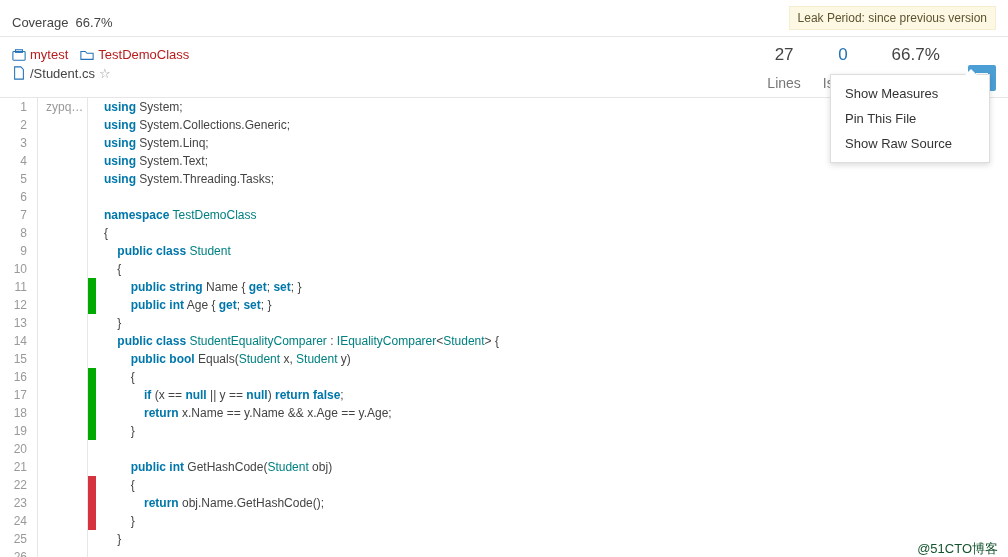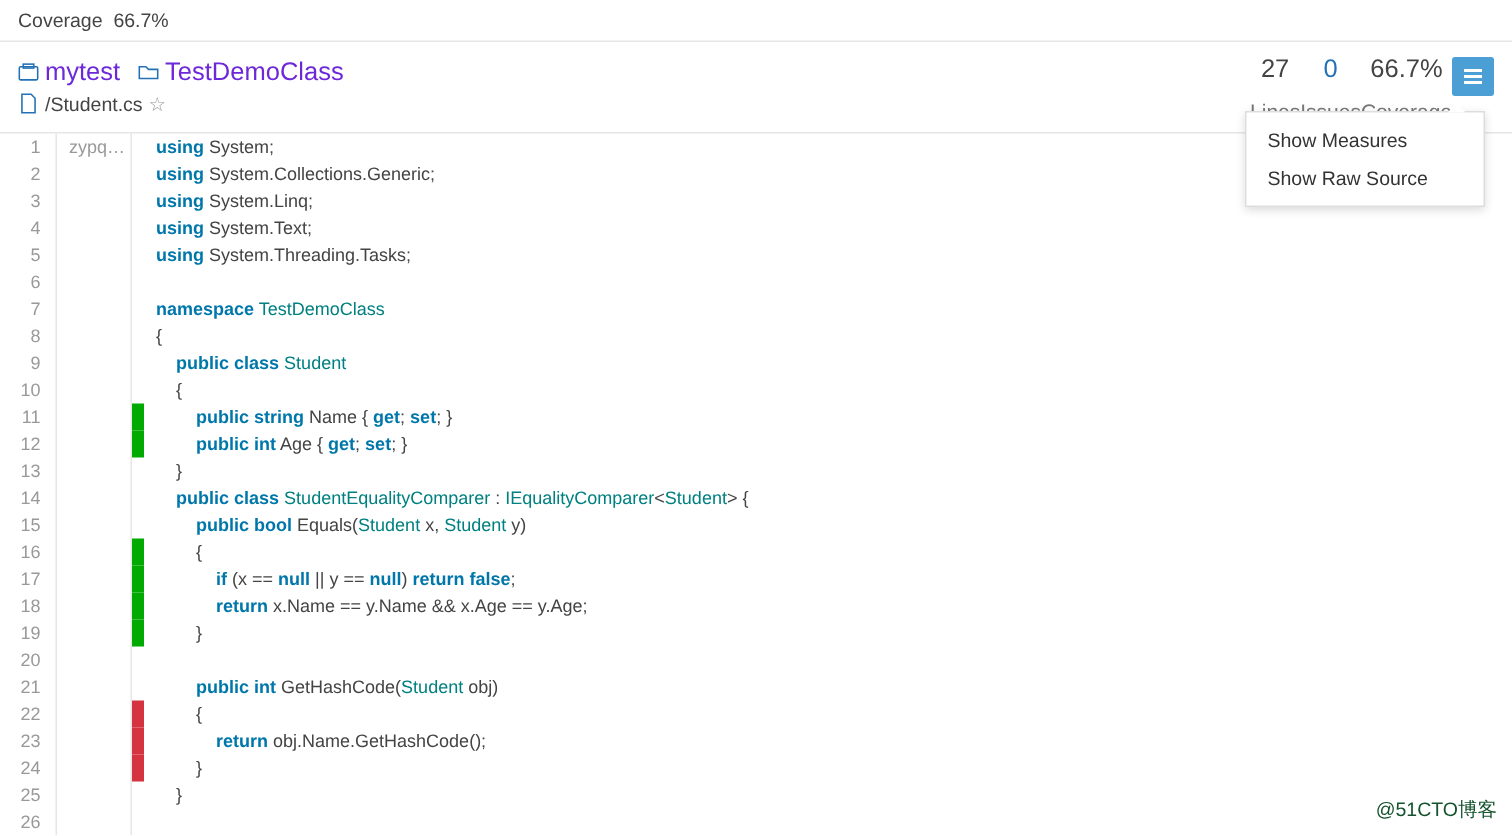--- a/index.html
+++ b/index.html
@@ -1,26 +1,26 @@
 <!DOCTYPE html>
 <html><head>
 <meta charset="utf-8">
 <style>
 * { margin:0; padding:0; box-sizing:border-box; font-family:"Helvetica Neue",Arial,sans-serif; }
 body { background:#fff; width:1008px; font-size:13px; color:#444; position:relative;}
-.top { display:flex; justify-content:space-between; align-items:flex-start; padding:6px 12px; border-bottom:1px solid #e6e6e6;flex-direction:column;}
+.top { display:flex; justify-content:space-between; align-items:flex-end; padding:6px 12px; border-bottom:1px solid #e6e6e6;}
 .top .left { font-size:13px; color:#444;}
 .top .leak { background:#fcf8e3; color:#5e5330; padding:4px 8px; font-size:12px; border:1px solid #f5eecf;}
 .header { display:flex; justify-content:space-between; padding:8px 12px 0 12px; border-bottom:1px solid #e6e6e6;}
 .breadcrumbs { padding-top:2px;}
 .bc-row { display:flex; align-items:center; gap:12px; margin-bottom:4px;}
-.bc-link { color:#6d28d9; font-size:17px; display:flex; align-items:center; gap:4px; cursor:pointer;justify-content:space-between;}
+.bc-link { color:#b91c1c; font-size:13px; display:flex; align-items:center; gap:4px; cursor:pointer;justify-content:space-between;}
 .bc-file { color:#444; display:flex; align-items:flex-start; gap:4px; font-size:13px;}
 .qual-icon { width:14px; height:14px; }
-.stats { display:flex; align-items:flex-start; padding-bottom:6px;}
+.stats { display:flex; align-items:flex-end; gap:22px; padding-bottom:6px;}
 .stat { text-align:center;}
 .stat .num { font-size:17px; color:#444;}
 .stat .num.link { color:#2372b7;}
 .stat .lbl { font-size:14px; color:#777; margin-top:10px;}
 .menu-btn { width:28px; height:26px; background:#4b9fd5; border-radius:2px; display:flex; align-items:center; justify-content:center; cursor:pointer; margin-top:2px;}
 .menu-btn svg { width:16px; height:16px;}
 .dropdown { position:absolute; right:18px; top:74px; background:#fff; border:1px solid #ddd; box-shadow:0 2px 6px rgba(0,0,0,0.15); min-width:160px; padding:6px 0; z-index:5;}
 .dropdown::before { content:""; position:absolute; top:-6px; right:12px; border-left:6px solid transparent; border-right:6px solid transparent; border-bottom:6px solid #fff;}
 .dropdown .item { padding:5px 14px; font-size:13px; color:#333; cursor:pointer;}
 .dropdown .item.hl { border:1px solid #c00; margin:2px 6px; padding:3px 8px;}
@@ -37,20 +37,21 @@
 .watermark { position:absolute; right:10px; bottom:8px; color:#14532d; font-size:13px;}
 .fav { color:#999; cursor:pointer;}
 </style>
 </head>
 <body>
 
 <div class="top">
   <div class="left">
     <span>Coverage</span>&nbsp;&nbsp;<span>66.7%</span>
   </div>
+  <div class="leak">Leak Period: since previous version</div>
 </div>
 
 <div class="header">
   <div class="breadcrumbs">
     <div class="bc-row">
       <span class="bc-link">
         <svg class="qual-icon" viewBox="0 0 16 16">
             <rect x="1" y="4" width="14" height="10" rx="1" fill="none" stroke="#2372b7" stroke-width="1.2"></rect>
             <rect x="4" y="2" width="8" height="3" fill="none" stroke="#2372b7" stroke-width="1.2"></rect>
           </svg>
@@ -89,20 +90,21 @@
     <div class="menu-btn">
       <svg viewBox="0 0 16 16">
           <path d="M2 4h12M2 8h12M2 12h12" stroke="#fff" stroke-width="2"></path>
         </svg>
     </div>
   </div>
 </div>
 
 <div class="dropdown">
   <div class="item">Show Measures</div>
+  <div class="item">Pin This File</div>
   <div class="item">Show Raw Source</div>
 </div>
 
 <div class="code-area">
   <div class="gutter" id="gutter">
       <div>1</div>
       <div>2</div>
       <div>3</div>
       <div>4</div>
       <div>5</div>

